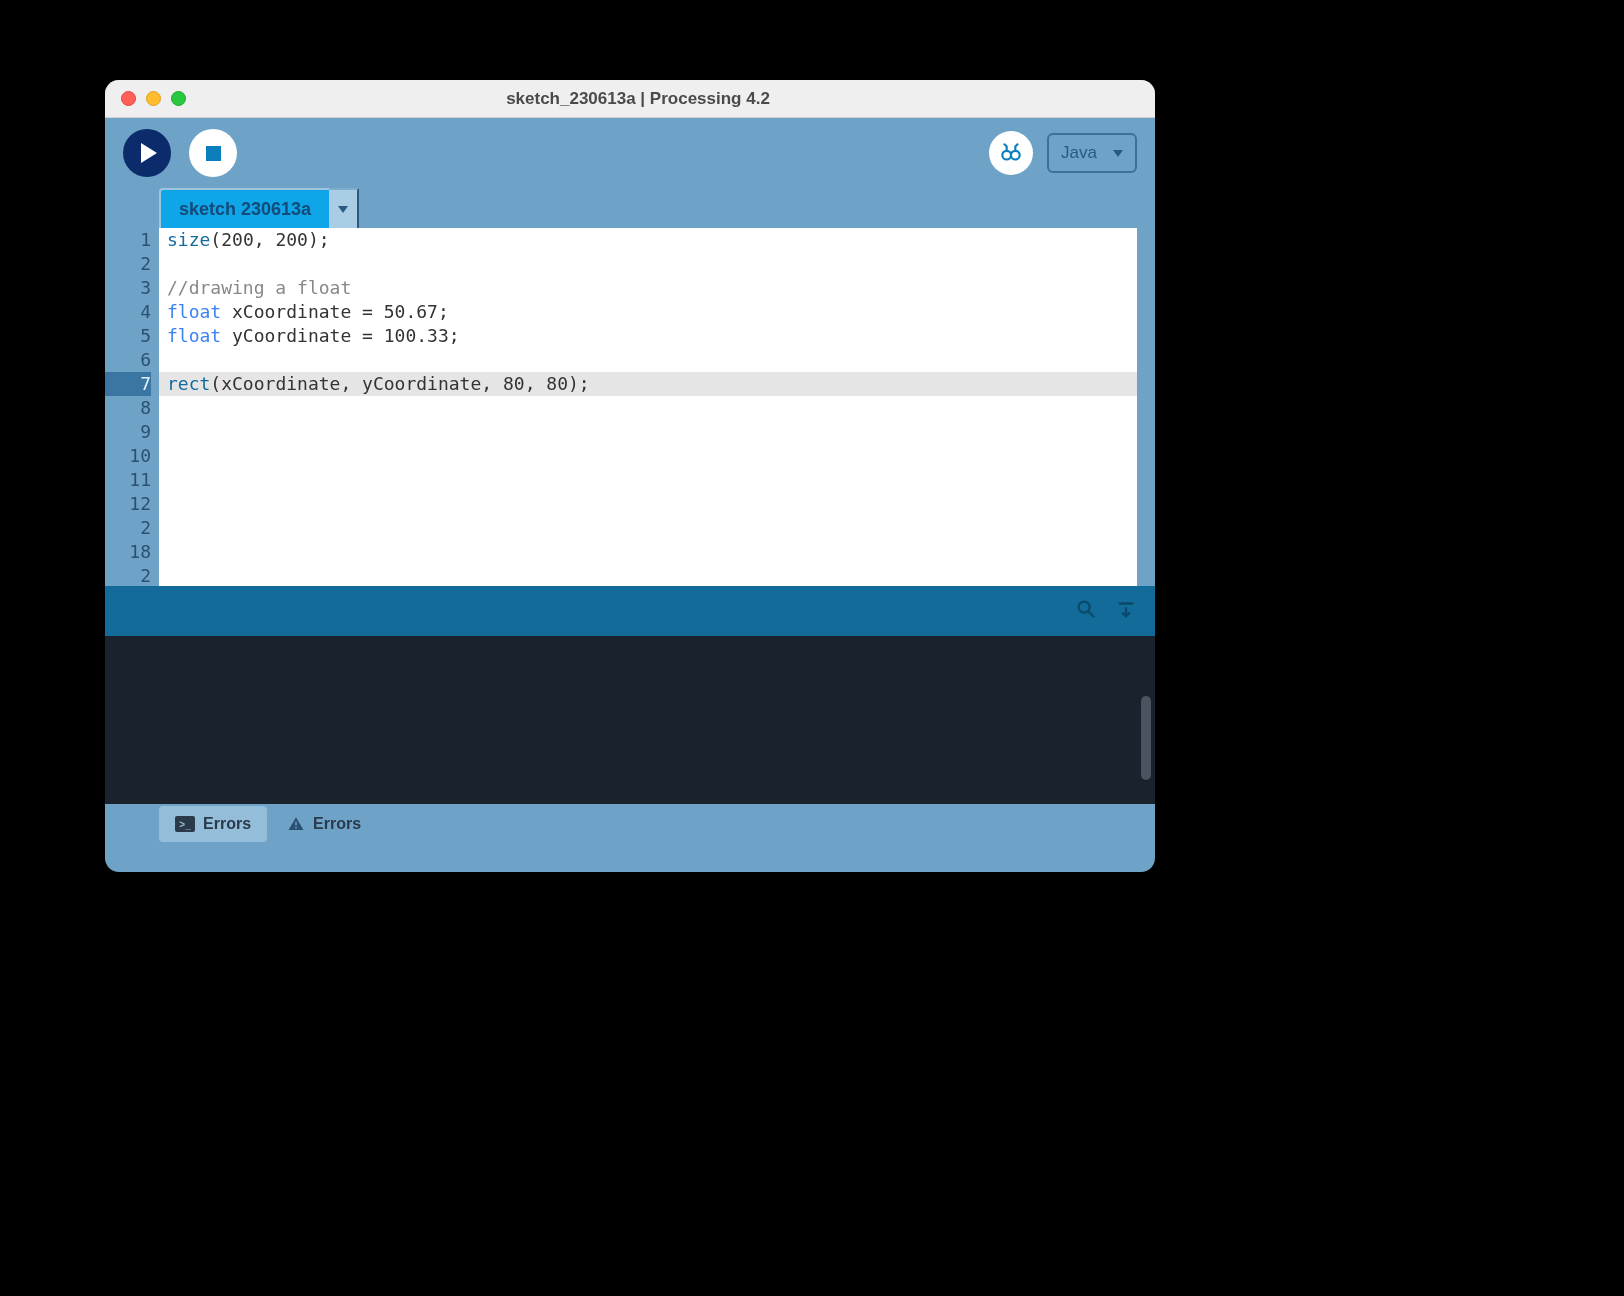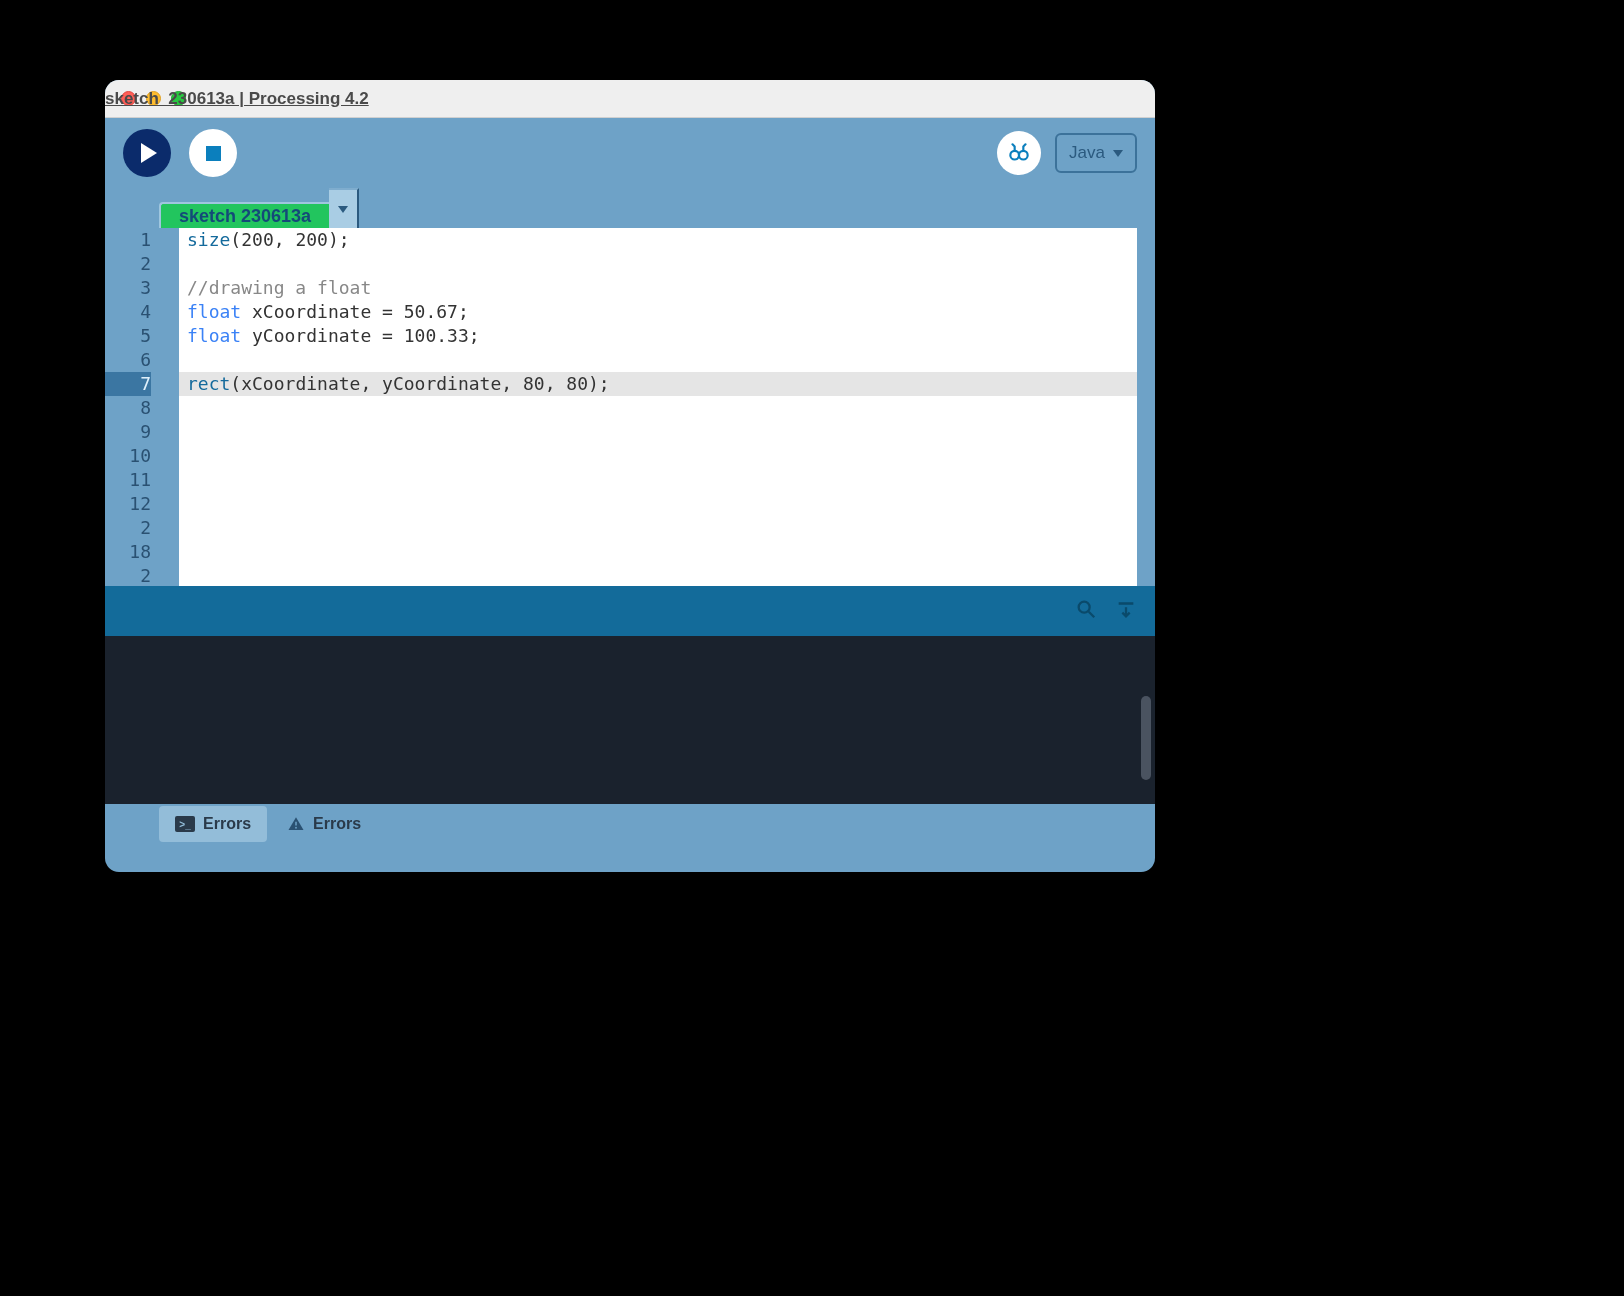--- a/index.html
+++ b/index.html
@@ -36,26 +36,26 @@
     margin-left: 16px;
   }
   .tl {
     width: 15px; height: 15px; border-radius: 50%;
   }
   .tl-red { background: #ff5f57; border: 0.5px solid #e0443e; }
   .tl-yellow { background: #febc2e; border: 0.5px solid #dfa023; }
   .tl-green { background: #28c840; border: 0.5px solid #1dad2b; }
   .title {
     position: absolute;
-    left: 0; right: 0;
+    left: 16px; right: 0;
+    text-align: center;
     font-weight: 700;
     font-size: 17px;
     color: #4a4a4a;
     pointer-events: none;
-    text-decoration: underline;
   }
   
   .toolbar {
     height: 70px;
     background: #6ea2c7;
     display: flex;
     align-items: center;
     padding: 0 18px;
   }
   .btn-circle {
@@ -85,40 +85,40 @@
     cursor: pointer;
   }
   .mode-select {
     height: 40px;
     padding: 0 12px;
     border: 2px solid #3c729a;
     border-radius: 6px;
     background: transparent;
     color: #2b5a7f;
     font-size: 17px;
-    display: flex; align-items: center; gap: 8px;
+    display: flex; align-items: center; gap: 16px;
     cursor: pointer;
   }
   .mode-select .tri {
     width: 0; height: 0;
     border-left: 5px solid transparent;
     border-right: 5px solid transparent;
     border-top: 7px solid #2b5a7f;
   }
   
   .tabrow {
     height: 40px;
     background: #6ea2c7;
     display: flex;
     align-items: flex-end;
     padding-left: 54px;
   }
   .tab {
-    height: 26px;
-    background: #22c55e;
+    height: 40px;
+    background: #0ea5e9;
     border-top: 2px solid #9fc6df;
     border-left: 2px solid #9fc6df;
     padding: 8px 18px;
     display: flex; align-items: center;
     color: #144a78;
     font-weight: 700;
     font-size: 18px;
     border-radius: 4px 0 0 0;
     cursor: pointer;
   }
@@ -158,21 +158,20 @@
   .gutter .ln.hl { background: #3b76a2; color: #dff0fb; }
   .editor {
     flex: 1;
     background: #fff;
     font-family: "SF Mono", Menlo, Consolas, monospace;
     font-size: 18px;
     line-height: 24px;
     color: #333;
     position: relative;
     overflow: hidden;
-    margin-left: 20px;
   }
   .code-line { height: 24px; padding-left: 8px; white-space: pre; }
   .code-line.hl { background: #e5e5e5; }
   .kw-blue { color: #146a9c; }
   .kw-orange { color: #3b82f6; }
   .comment { color: #888; }
   
   .status-strip {
     height: 50px;
     background: #136b9a;

